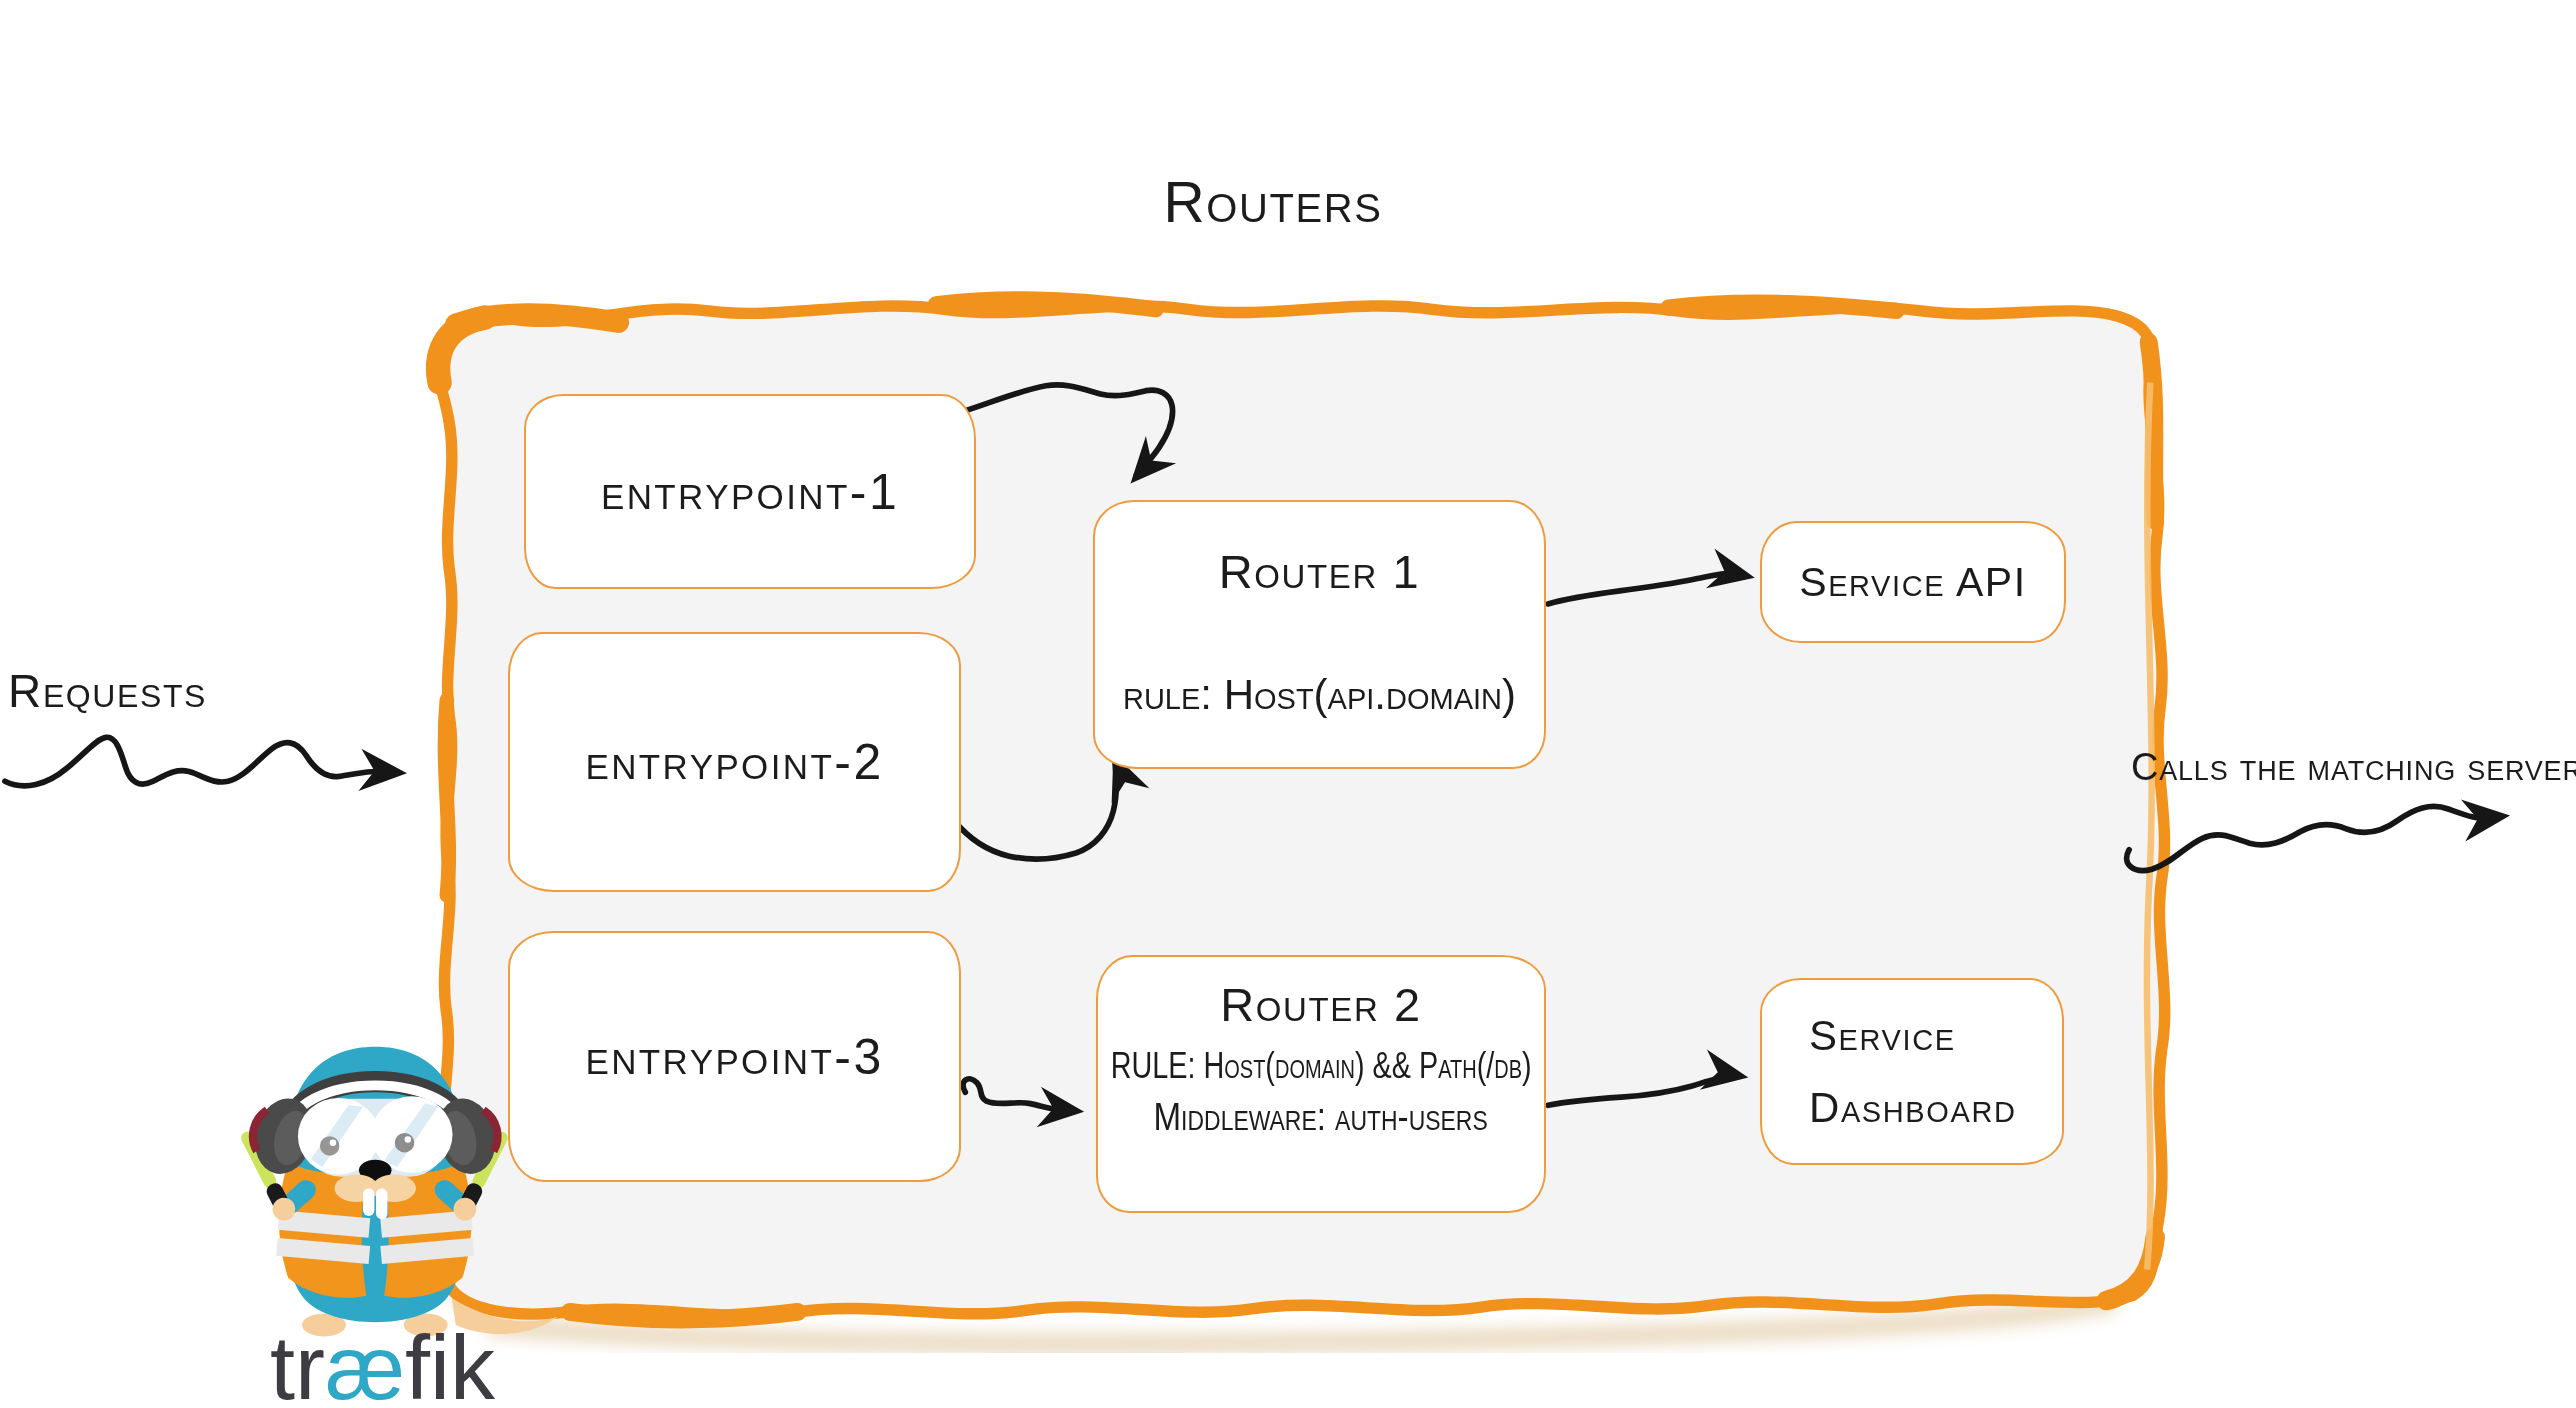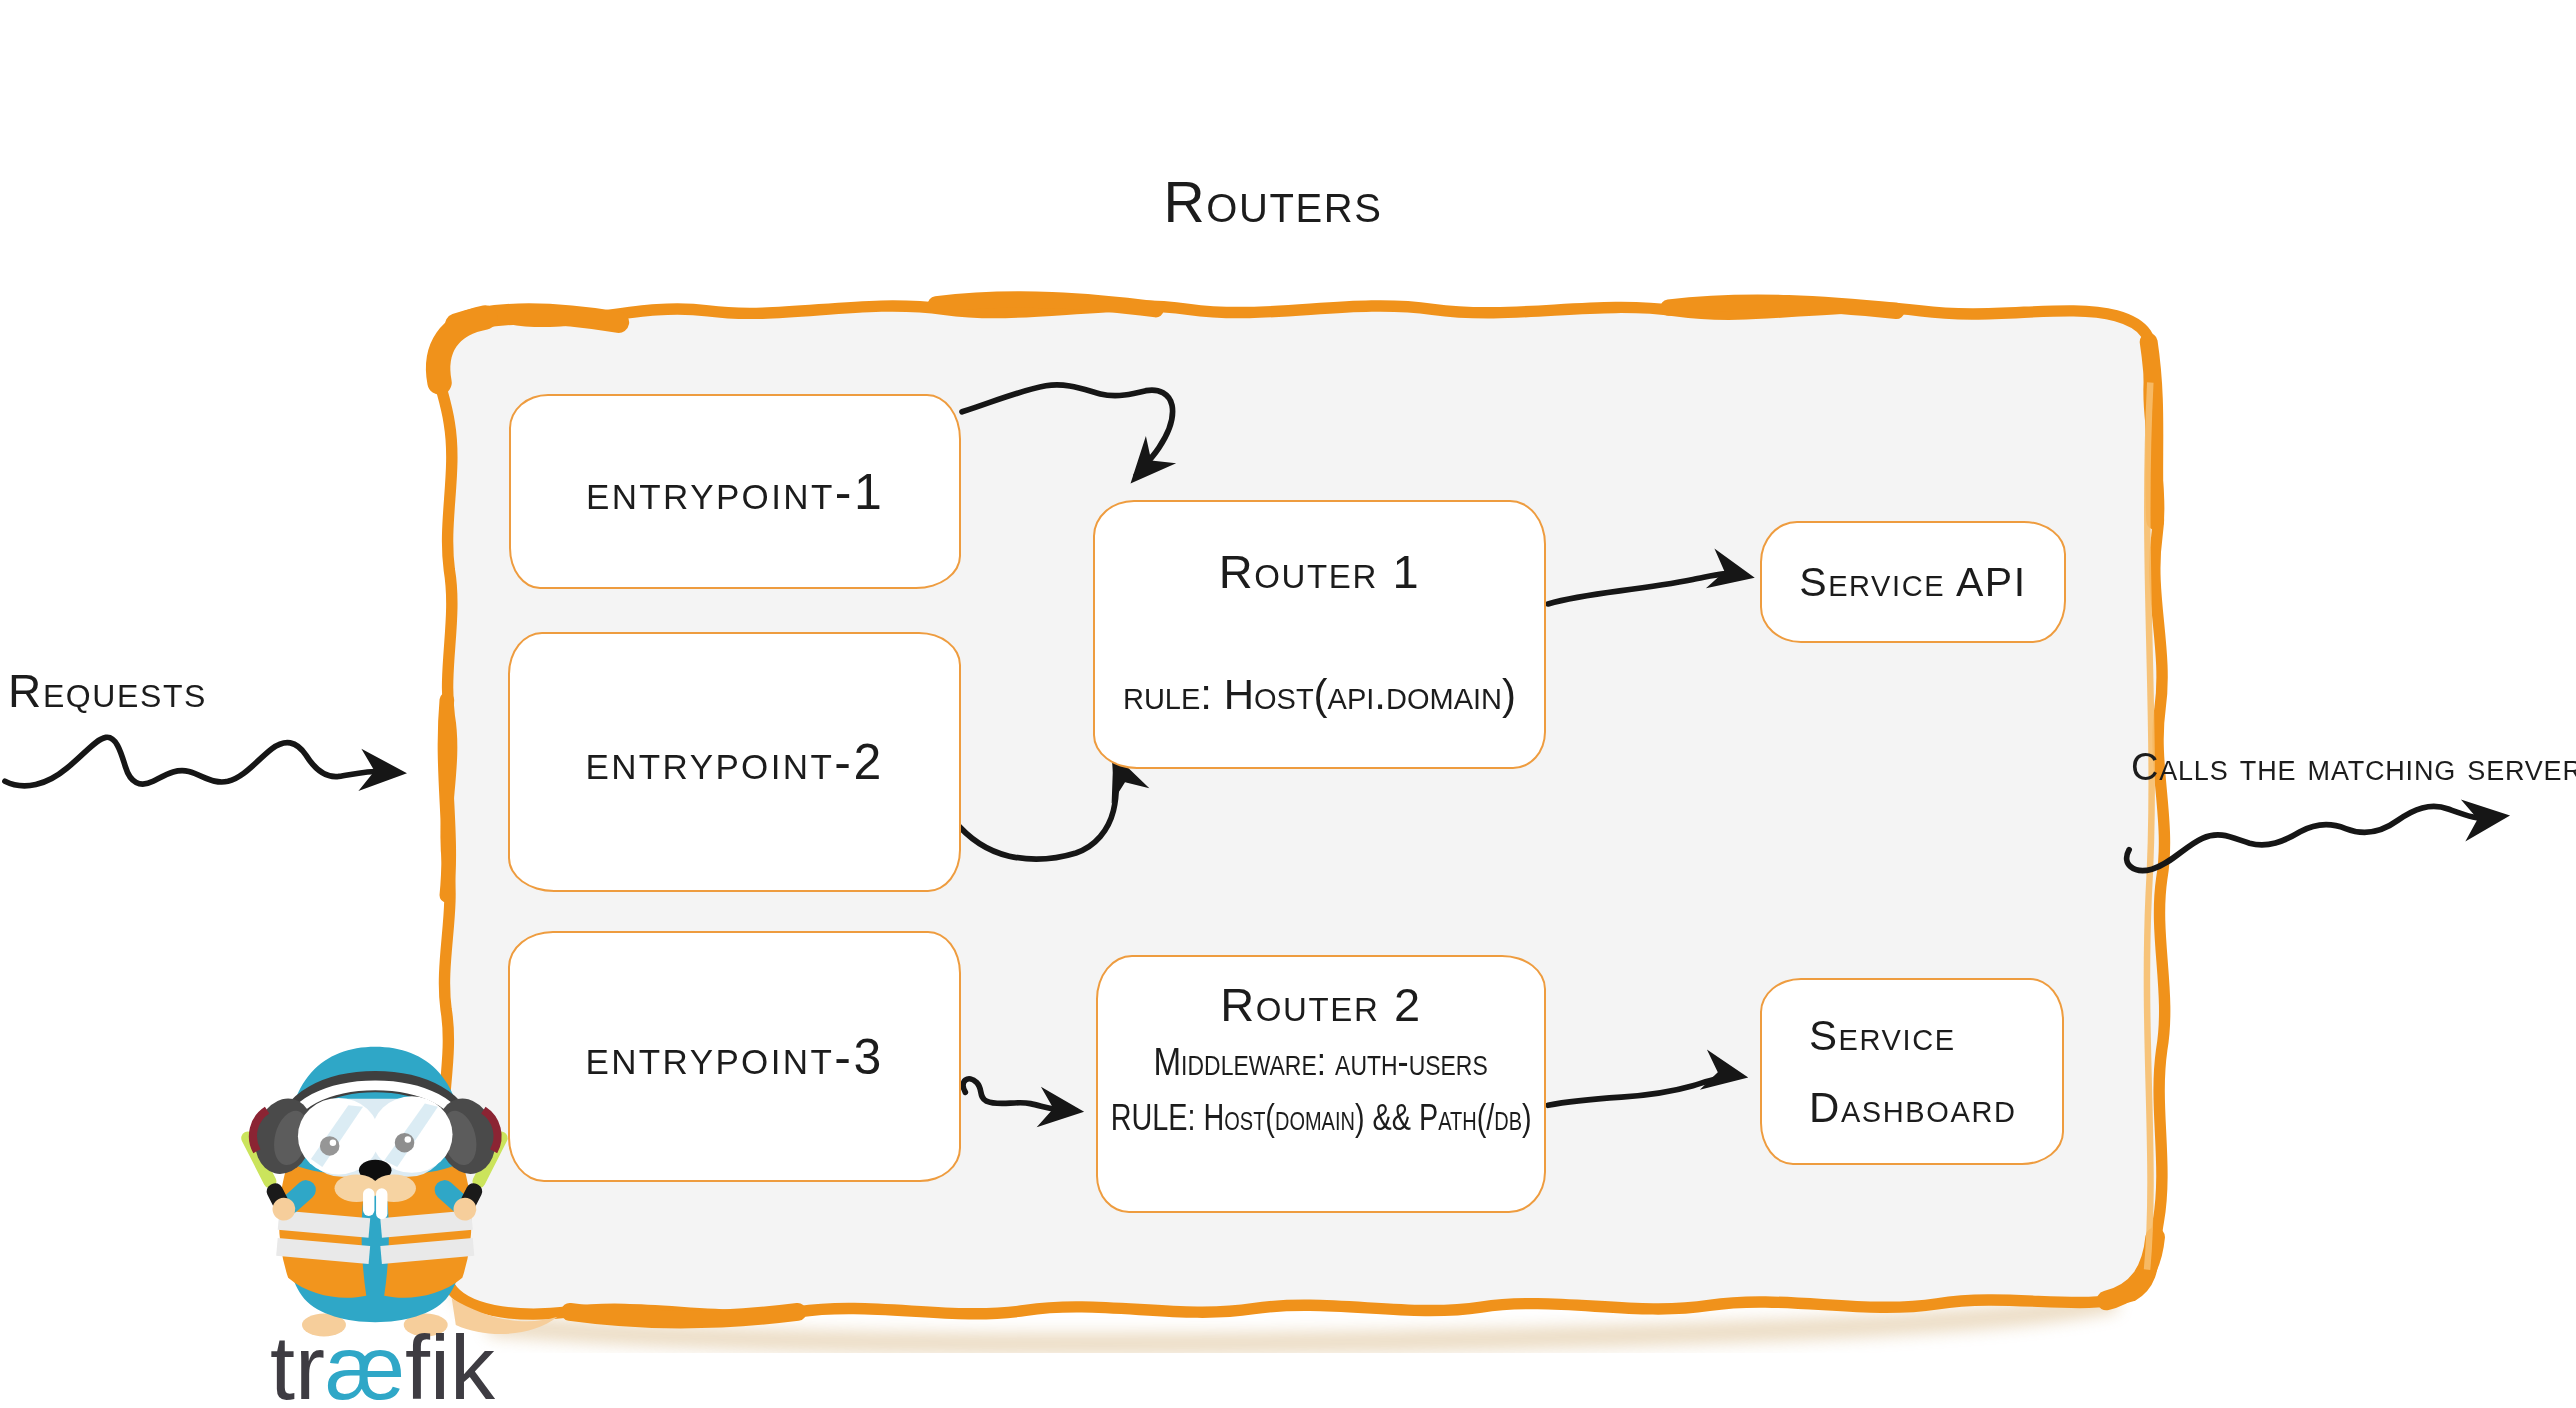--- a/index.html
+++ b/index.html
@@ -130,41 +130,41 @@
           </g>
       </g>
     </g>
   </svg>
 
   <div class="page-title">Routers</div>
 
   <div id="requests-label" class="label-out">Requests</div>
   <div id="calls-label" class="label-out">Calls the matching server</div>
 
-  <div class="node ep" style="left:509px;top:394px;width:452px;height:195px;border-radius:39px 34px 45px 31px / 34px 45px 33px 41px;">
+  <div class="node ep" style="left:524px;top:394px;width:452px;height:195px;border-radius:39px 34px 45px 31px / 34px 45px 33px 41px;">
     <span>entrypoint-1</span>
   </div>
   <div class="node ep" style="left:508px;top:632px;width:453px;height:260px;border-radius:34px 42px 33px 46px / 42px 33px 42px 34px;justify-content:center;">
     <span>entrypoint-2</span>
   </div>
   <div class="node ep" style="left:508px;top:931px;width:453px;height:251px;border-radius:45px 33px 41px 36px / 36px 42px 34px 44px;">
     <span>entrypoint-3</span>
   </div>
 
   <div class="node" style="left:1093px;top:500px;width:453px;height:269px;justify-content:flex-start;padding-top:42px;border-radius:41px 36px 33px 44px / 36px 44px 37px 34px;">
     <div class="r-title">Router 1</div>
     <div class="r-line" style="font-size:42px;margin-top:72px;">rule: Host(api.domain)</div>
   </div>
   <div class="node" style="left:1096px;top:955px;width:450px;height:258px;justify-content:flex-start;padding-top:20px;border-radius:36px 44px 37px 33px / 44px 34px 41px 37px;">
     <div class="r-title">Router 2</div>
+    <div class="r-line" style="font-size:36px;margin-top:13px;">
+      <span class="scale80">RULE: Host(domain) &amp;&amp; Path(/db)</span>
+    </div>
     <div class="r-line" style="font-size:39px;margin-top:8.1px;">
       <span class="scale85">Middleware: auth-users</span>
-    </div>
-    <div class="r-line" style="font-size:36px;margin-top:13px;">
-      <span class="scale80">RULE: Host(domain) &amp;&amp; Path(/db)</span>
     </div>
   </div>
 
   <div class="node svc" style="left:1760px;top:978px;width:304px;height:187px;align-items:flex-start;padding-left:47px;border-radius:41px 34px 42px 33px / 34px 42px 33px 42px;">
     <div style="line-height:72px;font-size:42px;">Service</div>
     <div style="line-height:72px;font-size:42px;">Dashboard</div>
   </div>
   <div class="node svc" style="left:1760px;top:521px;width:306px;height:122px;border-radius:37px 42px 33px 41px / 41px 33px 42px 36px;">
     <span>Service API</span>
   </div>

